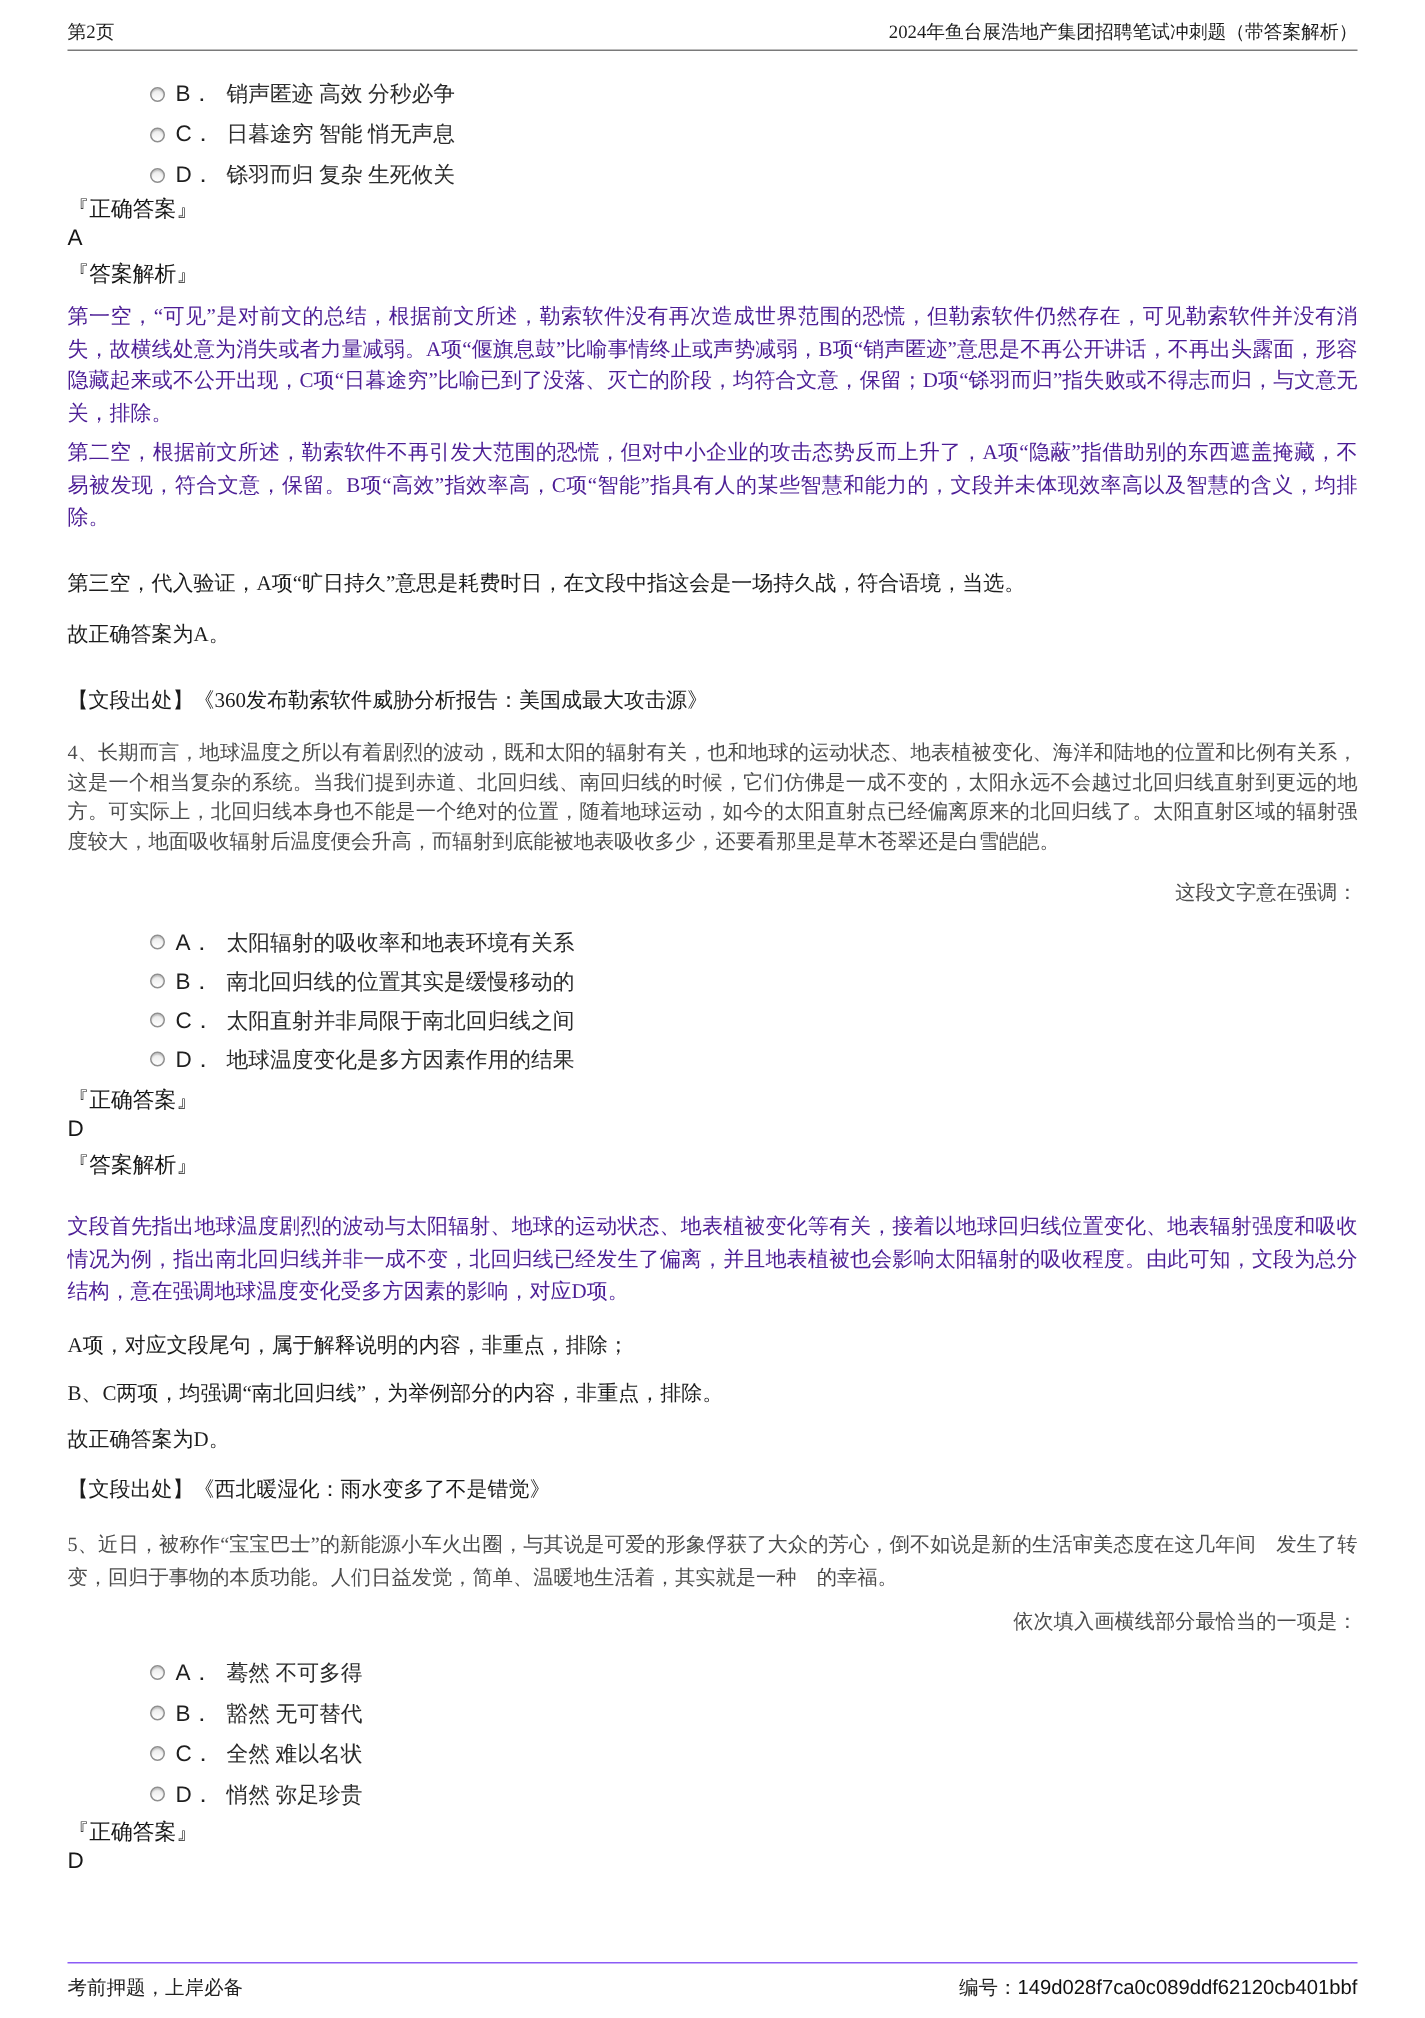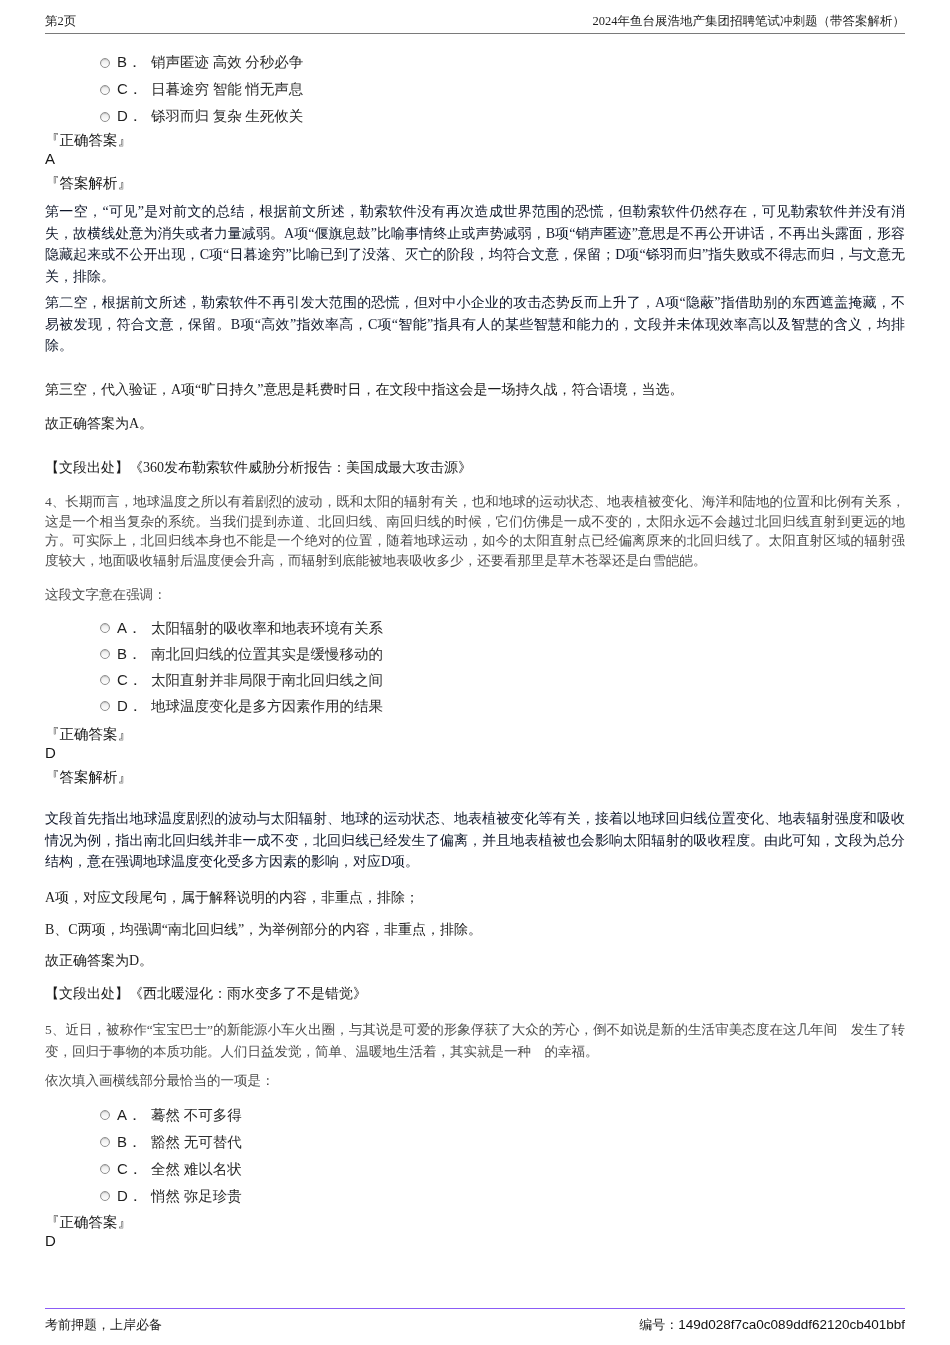--- a/index.html
+++ b/index.html
@@ -29,25 +29,25 @@
   .letter {
     font-family: "Liberation Sans", "DejaVu Sans", sans-serif;
     font-size: 15px; color: #1f1f1f; width: 34px; flex: none;
   }
   .otext { font-size: 14.5px; color: #2b2b2b; font-family: Liberation Serif, serif; }
   .lbl { font-size: 14.5px; line-height: 17px; color: #161616; }
   .ans {
     font-family: "Liberation Sans", "DejaVu Sans", sans-serif;
     font-size: 15px; line-height: 19px; color: #161616;
   }
-  .para { font-size: 14px; line-height: 21.5px; text-align: justify; color: #0f172a; }
+  .para { font-size: 14px; line-height: 21.5px; text-align: justify; color: #4c1d95; }
   .single { font-size: 14px; line-height: 21.5px; color: #1c1c1c; }
   .passage { font-size: 13.5px; line-height: 19.5px; text-align: justify; color: #4c4c4c; }
   .passage5 { font-size: 13.5px; line-height: 22px; text-align: justify; color: #4c4c4c; }
-  .prompt { font-size: 13.5px; line-height: 17px; color: #4c4c4c; }
+  .prompt { font-size: 13.5px; line-height: 17px; color: #4c4c4c; text-align: right; }
   .ftr {
     position: absolute; left: 45px; right: 45px; bottom: 11px;
     border-top: 1px solid #8b5cf6; padding-top: 7px;
     display: flex; justify-content: space-between; align-items: baseline;
     font-size: 13px; color: #222222;
   }
   .ftr-right { display: flex; align-items: baseline; }
   .code { font-family: "Liberation Sans", "DejaVu Sans", sans-serif; font-size: 13.5px; color: #111; }
   .mt2{margin-top:2px}.mt4{margin-top:4px}.mt5{margin-top:5px}.mt7{margin-top:7px}
   .mt9{margin-top:9px}.mt10{margin-top:22px}.mt11{margin-top:11px}.mt12{margin-top:12px}

